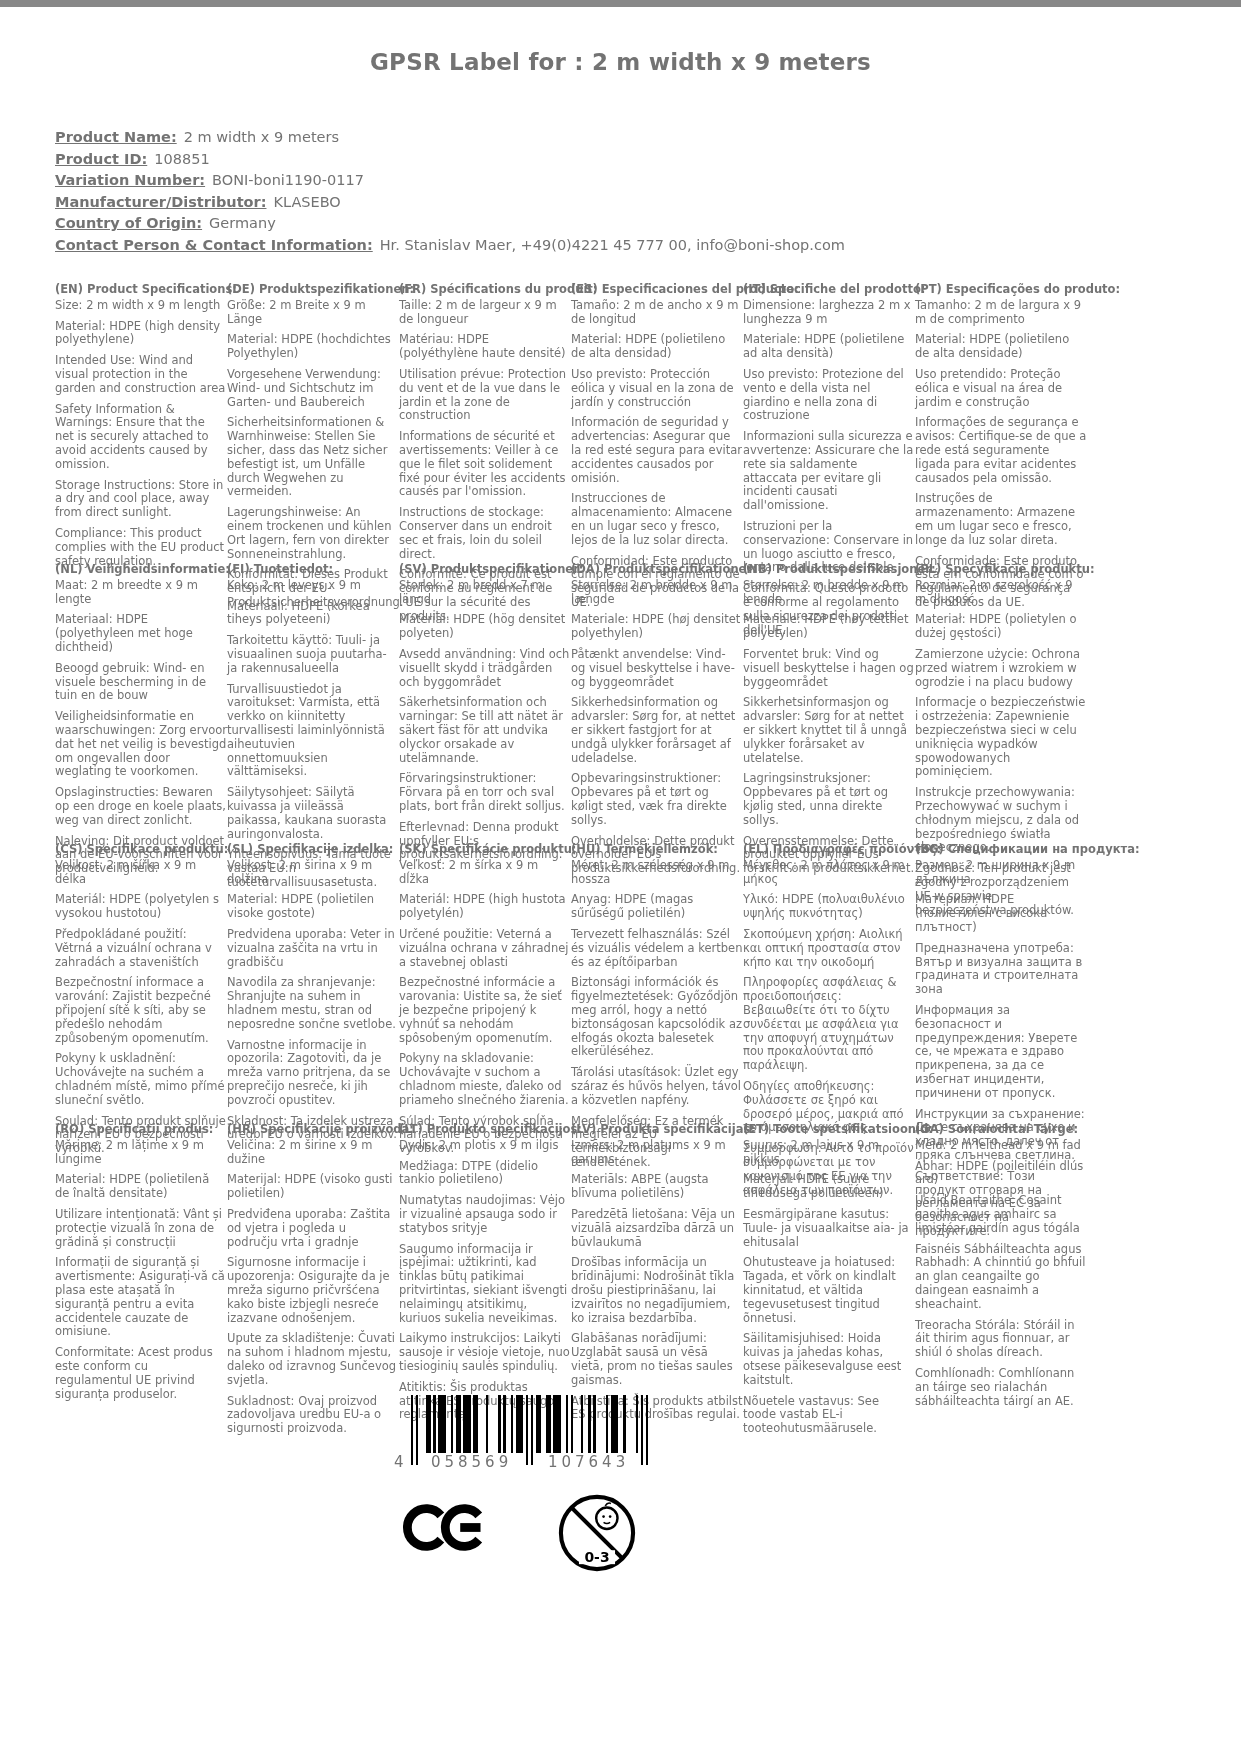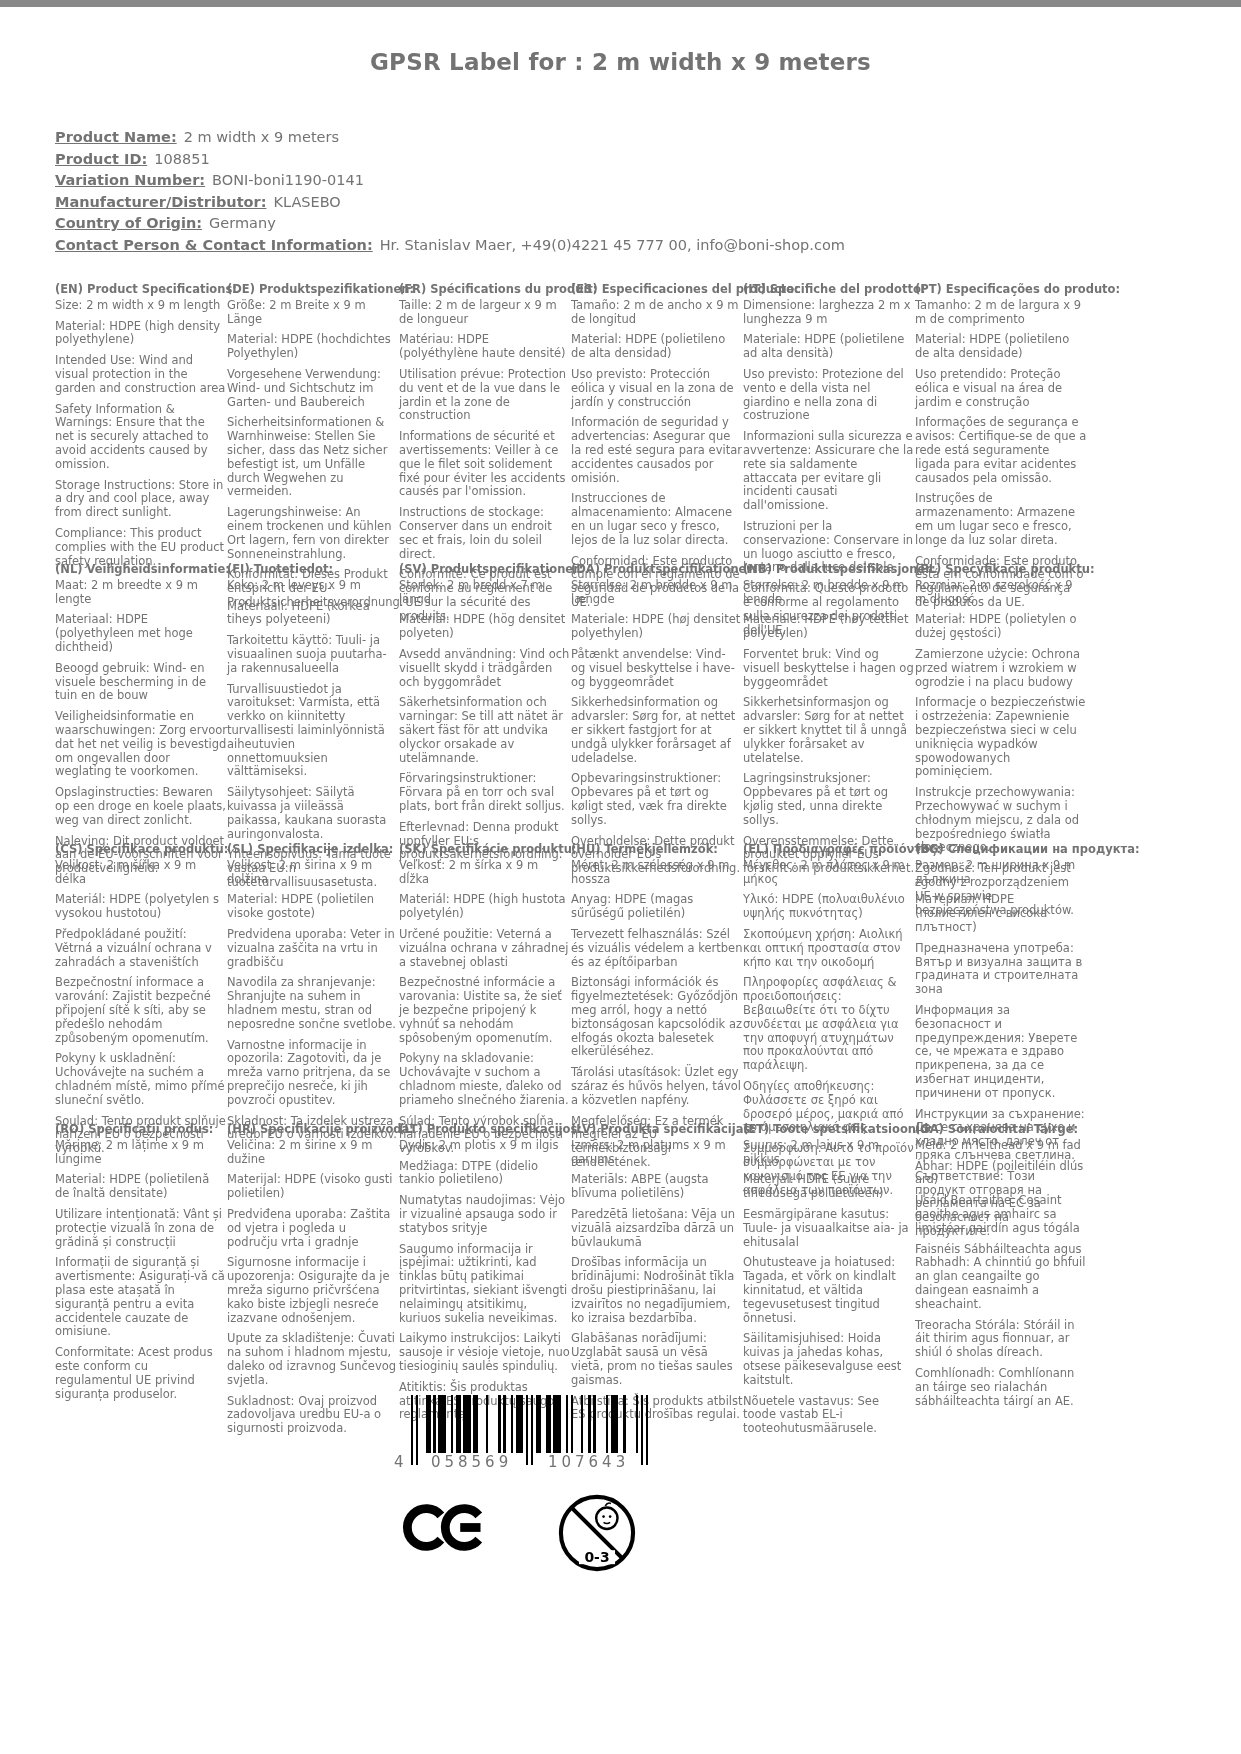--- a/index.html
+++ b/index.html
@@ -50,21 +50,21 @@
 </head>
 <body>
 
 <div class="page">
 
   <div class="doc-title">GPSR Label for : 2 m width x 9 meters</div>
 
   <div class="product-info">
       <div class="info-row"><span class="label">Product Name:</span><span class="value">2 m width x 9 meters</span></div>
       <div class="info-row"><span class="label">Product ID:</span><span class="value">108851</span></div>
-      <div class="info-row"><span class="label">Variation Number:</span><span class="value">BONI-boni1190-0141</span></div>
+      <div class="info-row"><span class="label">Variation Number:</span><span class="value">BONI-boni1190-0117</span></div>
       <div class="info-row"><span class="label">Manufacturer/Distributor:</span><span class="value">KLASEBO</span></div>
       <div class="info-row"><span class="label">Country of Origin:</span><span class="value">Germany</span></div>
       <div class="info-row"><span class="label">Contact Person &amp; Contact Information:</span><span class="value">Hr. Stanislav Maer, +49(0)4221 45 777 00, info@boni-shop.com</span></div>
     </div>
 
   <div class="lang-grid">
       <div class="lang-block">
         <h3>(EN) Product Specifications:</h3>
         <p>Size: 2 m width x 9 m length</p>
         <p>Material: HDPE (high density polyethylene)</p>

